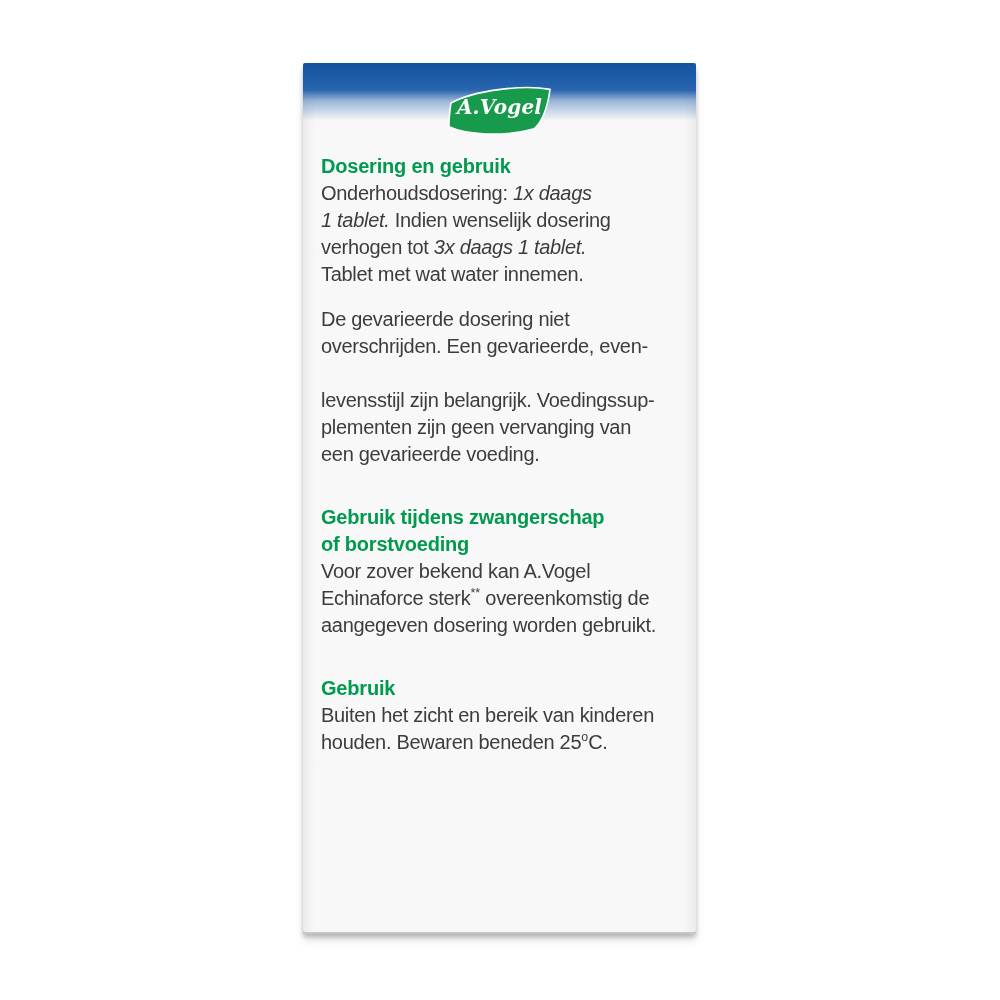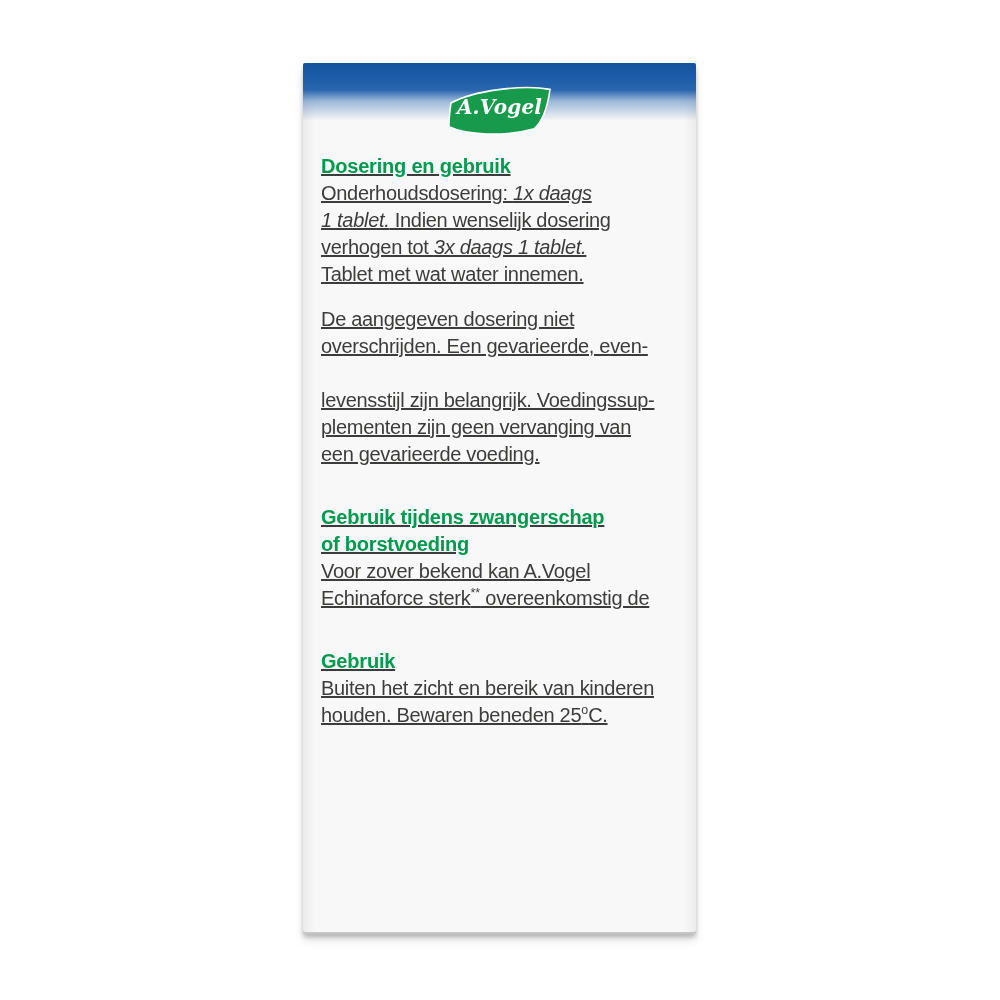--- a/index.html
+++ b/index.html
@@ -45,21 +45,20 @@
   .logo-text{
     position:absolute;left:0;right:0;top:12px;text-align:center;
     font-family:"DejaVu Serif","Liberation Serif",serif;
     font-style:italic;font-weight:600;font-size:20px;color:#ffffff;
     letter-spacing:0.2px;
   }
   .content{
     position:absolute;left:18px;right:10px;top:90px;
     font-size:20px;line-height:27px;letter-spacing:-0.3px;
     color:var(--body-text);
-    text-decoration:underline;
   }
   .content section + section{margin-top:36px;}
   .content h3{
     margin:0;font-size:20px;line-height:27px;font-weight:700;
     color:var(--heading-green);letter-spacing:-0.2px;
   }
   .content p{margin:18px 0 0;}
   .content section h3 + p{margin-top:0;}
   .content i{font-style:italic;}
   .content sup{font-size:62%;line-height:0;vertical-align:super;letter-spacing:0;}
@@ -78,26 +77,26 @@
         </svg>
       </span>
       <span class="logo-text">A.Vogel</span>
     </div>
 
     <div class="content">
 
       <section>
         <h3><span>Dosering en gebruik</span></h3>
         <p><span>Onderhoudsdosering: </span><i>1x daags</i><br><i>1 tablet.</i><span> Indien wenselijk dosering</span><br><span>verhogen tot </span><i>3x daags 1 tablet.</i><br><span>Tablet met wat water innemen.</span></p>
-        <p><span>De aangegeven dosering niet</span><br><span>overschrijden. Een gevarieerde, even-</span><br><br><span>levensstijl zijn belangrijk. Voedingssup-</span><br><span>plementen zijn geen vervanging van</span><br><span>een gevarieerde voeding.</span></p>
+        <p><span>De gevarieerde dosering niet</span><br><span>overschrijden. Een gevarieerde, even-</span><br><br><span>levensstijl zijn belangrijk. Voedingssup-</span><br><span>plementen zijn geen vervanging van</span><br><span>een gevarieerde voeding.</span></p>
       </section>
 
       <section>
         <h3><span>Gebruik tijdens zwangerschap</span><br><span>of borstvoeding</span></h3>
-        <p><span>Voor zover bekend kan A.Vogel</span><br><span>Echinaforce sterk</span><sup>**</sup><span> overeenkomstig de</span><br></p>
+        <p><span>Voor zover bekend kan A.Vogel</span><br><span>Echinaforce sterk</span><sup>**</sup><span> overeenkomstig de</span><br><span>aangegeven dosering worden gebruikt.</span></p>
       </section>
 
       <section>
         <h3><span>Gebruik</span></h3>
         <p><span>Buiten het zicht en bereik van kinderen</span><br><span>houden. Bewaren beneden 25</span><sup>o</sup><span>C.</span></p>
       </section>
 
     </div>
   </div>
 </div>

